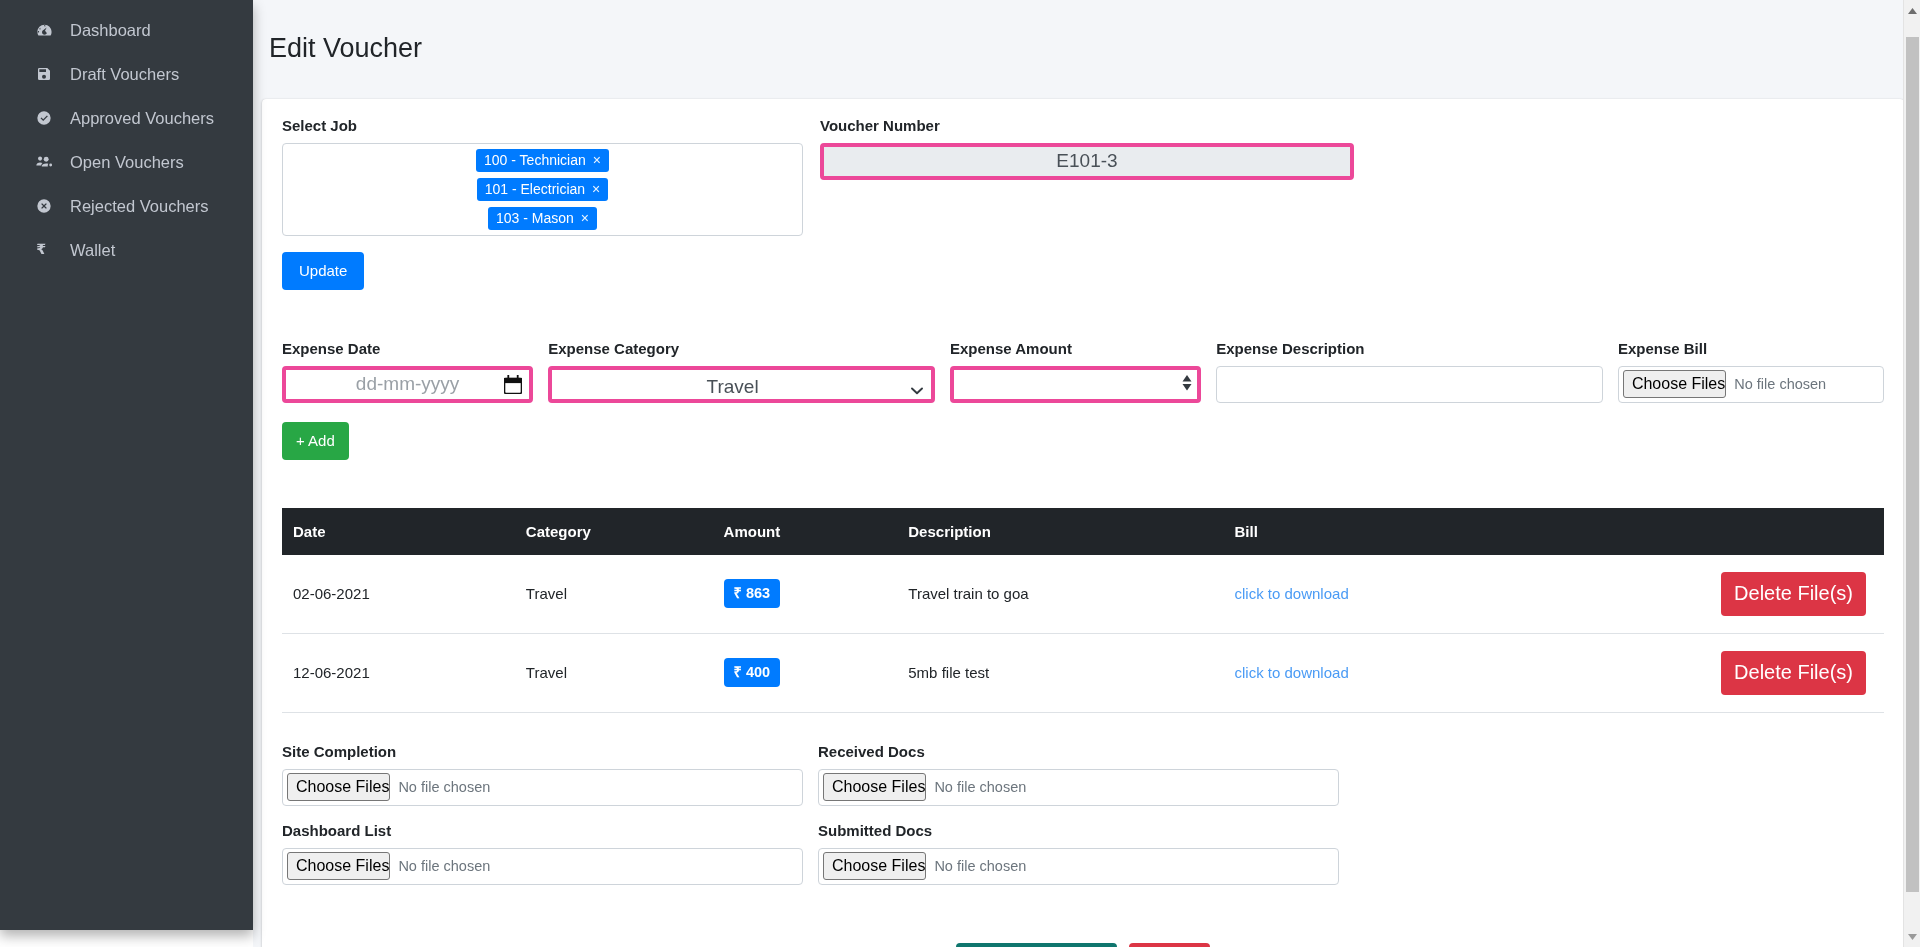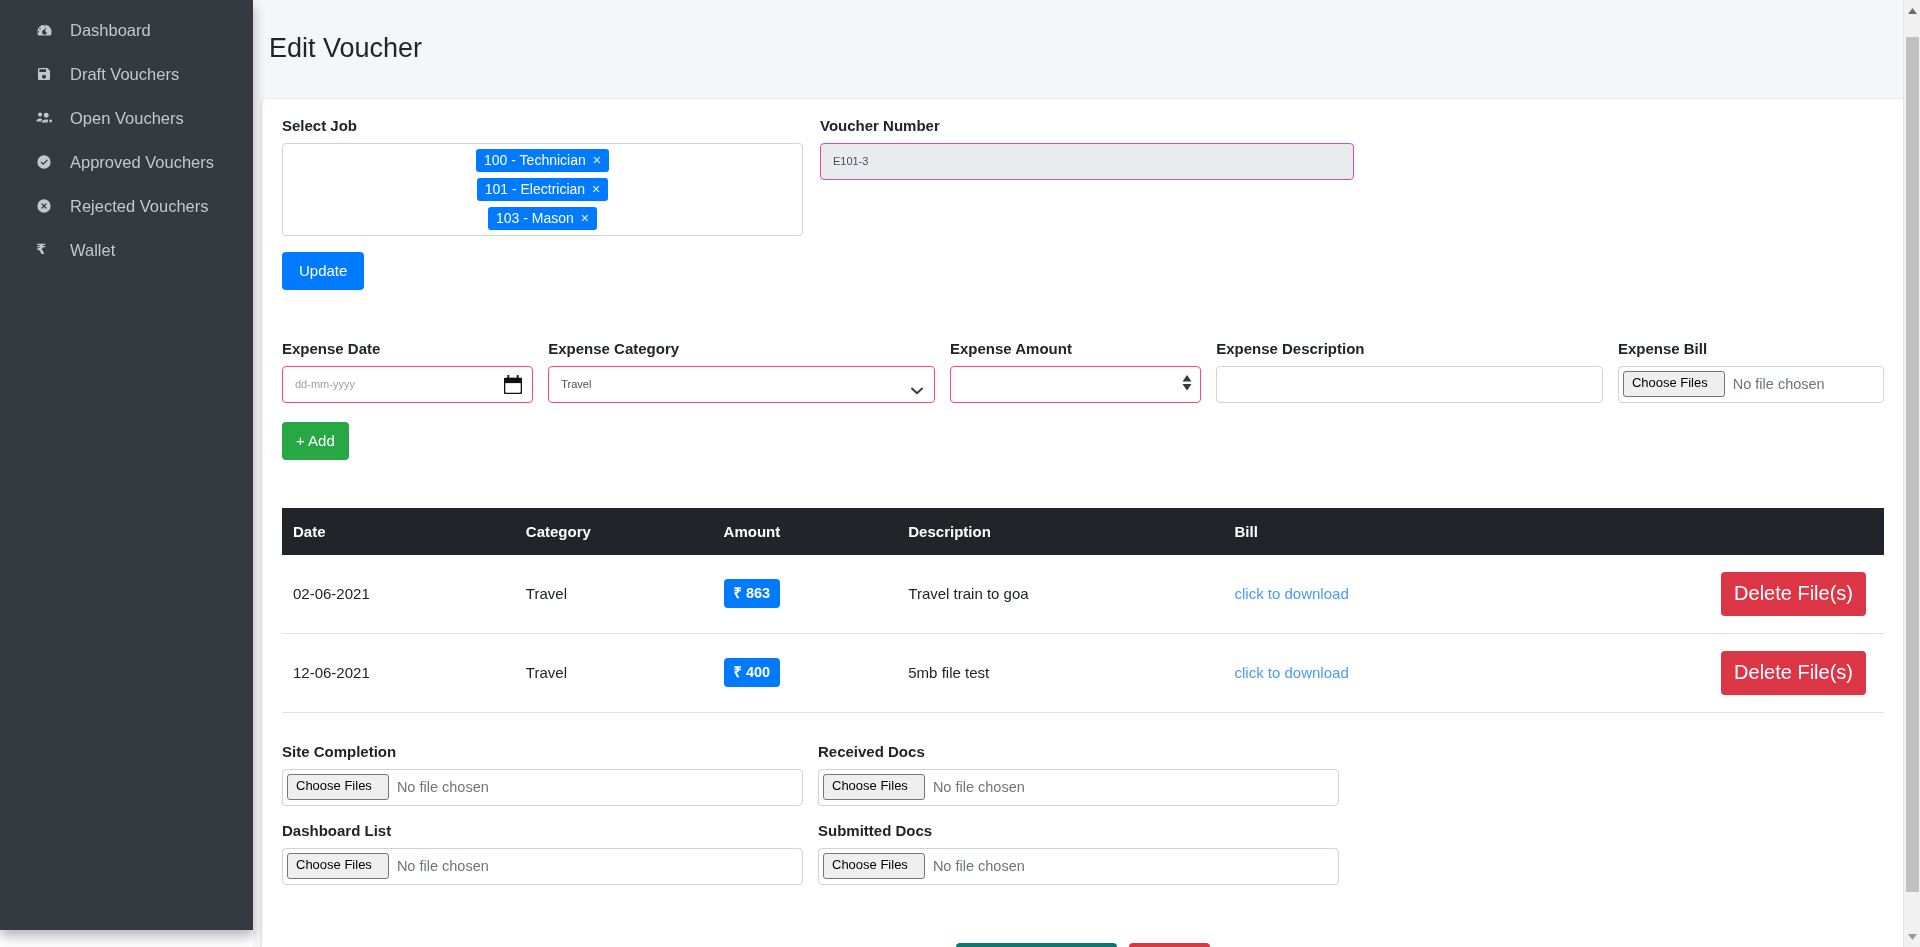--- a/index.html
+++ b/index.html
@@ -118,28 +118,29 @@
   .token .tok-x {
     font-size: 14px;
     line-height: 1;
     cursor: pointer;
     opacity: 0.92;
   }
 
   .inp {
     width: 100%;
     height: 37px;
-    border: 1px solid #ec4899;
+    border: 4px solid #ec4899;
     border-radius: 4px;
     background: #fff;
-    font-size: 11px;
+    font-size: 19px;
     color: #495057;
     padding: 6px 12px;
     font-family: "Liberation Sans", sans-serif;
     outline: none;
+    text-align: center;
   }
   .inp.readonly {
     background: #e9ecef;
     color: #495057;
   }
   .inp::placeholder { color: #9aa0a6; }
 
   .btn {
     border: none;
     border-radius: 4px;
@@ -225,23 +226,23 @@
     background: #fff;
     display: flex;
     align-items: center;
     padding: 0 4px;
     overflow: hidden;
   }
   .fb {
     background: #efefef;
     border: 1px solid #767676;
     border-radius: 3px;
-    font-size: 13px;
+    font-size: 16px;
     color: #000;
-    padding: 4px 16px 5px 8px;
+    padding: 4px 0 5px 8px;
     line-height: 1.1;
     cursor: pointer;
     white-space: nowrap;
   }
   .fn {
     font-size: 14.5px;
     color: #6c757d;
     margin-left: 8px;
     white-space: nowrap;
   }
@@ -342,43 +343,43 @@
       <span class="nav-label">Dashboard</span>
     </div>
 
     <div class="nav-item">
       <span class="nav-icon">
         <svg width="16" height="16" viewBox="0 0 24 24" fill="currentColor">
           <path d="M17 3H5a2 2 0 00-2 2v14a2 2 0 002 2h14a2 2 0 002-2V7l-4-4zm-5 16a3 3 0 110-6 3 3 0 010 6zm3-10H5V5h10v4z"></path>
         </svg>
       </span>
       <span class="nav-label">Draft Vouchers</span>
+    </div>
+
+    <div class="nav-item">
+      <span class="nav-icon">
+        <svg width="16" height="16" viewBox="0 0 24 24" fill="currentColor">
+          <path d="M12 2a10 10 0 100 20 10 10 0 000-20zm-1.2 14.5l-4-4 1.4-1.4 2.6 2.6 5.6-5.6 1.4 1.4-7 7z"></path>
+        </svg>
+      </span>
+      <span class="nav-label">Approved Vouchers</span>
     </div>
 
     <div class="nav-item">
       <span class="nav-icon">
         <svg width="19" height="16" viewBox="0 0 28 20" fill="currentColor">
           <circle cx="6" cy="5" r="3"></circle>
           <path d="M0.5 15c0-2.6 2.5-4.2 5.5-4.2 1.3 0 2.5.3 3.5.8-1 .9-1.6 2-1.8 3.4H0.5z"></path>
           <circle cx="15" cy="6" r="3.6"></circle>
           <path d="M8.4 16.8c0-2.9 3-4.7 6.6-4.7 1.1 0 2.2.2 3.1.5-.5.8-.8 1.8-.8 2.9 0 .5.06.9.16 1.3H8.4z"></path>
           <circle cx="21.6" cy="14.4" r="2.1"></circle>
           <path d="M21.6 9.5l.55 1.5 1.5-.6.85 1.5-1.2 1 1.2 1-.85 1.5-1.5-.6-.55 1.5h-1.7l-.55-1.5-1.5.6-.85-1.5 1.2-1-1.2-1 .85-1.5 1.5.6.55-1.5z" opacity="0"></path>
         </svg>
       </span>
       <span class="nav-label">Open Vouchers</span>
-    </div>
-
-    <div class="nav-item">
-      <span class="nav-icon">
-        <svg width="16" height="16" viewBox="0 0 24 24" fill="currentColor">
-          <path d="M12 2a10 10 0 100 20 10 10 0 000-20zm-1.2 14.5l-4-4 1.4-1.4 2.6 2.6 5.6-5.6 1.4 1.4-7 7z"></path>
-        </svg>
-      </span>
-      <span class="nav-label">Approved Vouchers</span>
     </div>
 
     <div class="nav-item">
       <span class="nav-icon">
         <svg width="16" height="16" viewBox="0 0 24 24" fill="currentColor">
           <path d="M12 2a10 10 0 100 20 10 10 0 000-20zm4.3 12.9l-1.4 1.4-2.9-2.9-2.9 2.9-1.4-1.4 2.9-2.9-2.9-2.9 1.4-1.4 2.9 2.9 2.9-2.9 1.4 1.4-2.9 2.9 2.9 2.9z"></path>
         </svg>
       </span>
       <span class="nav-label">Rejected Vouchers</span>
     </div>

